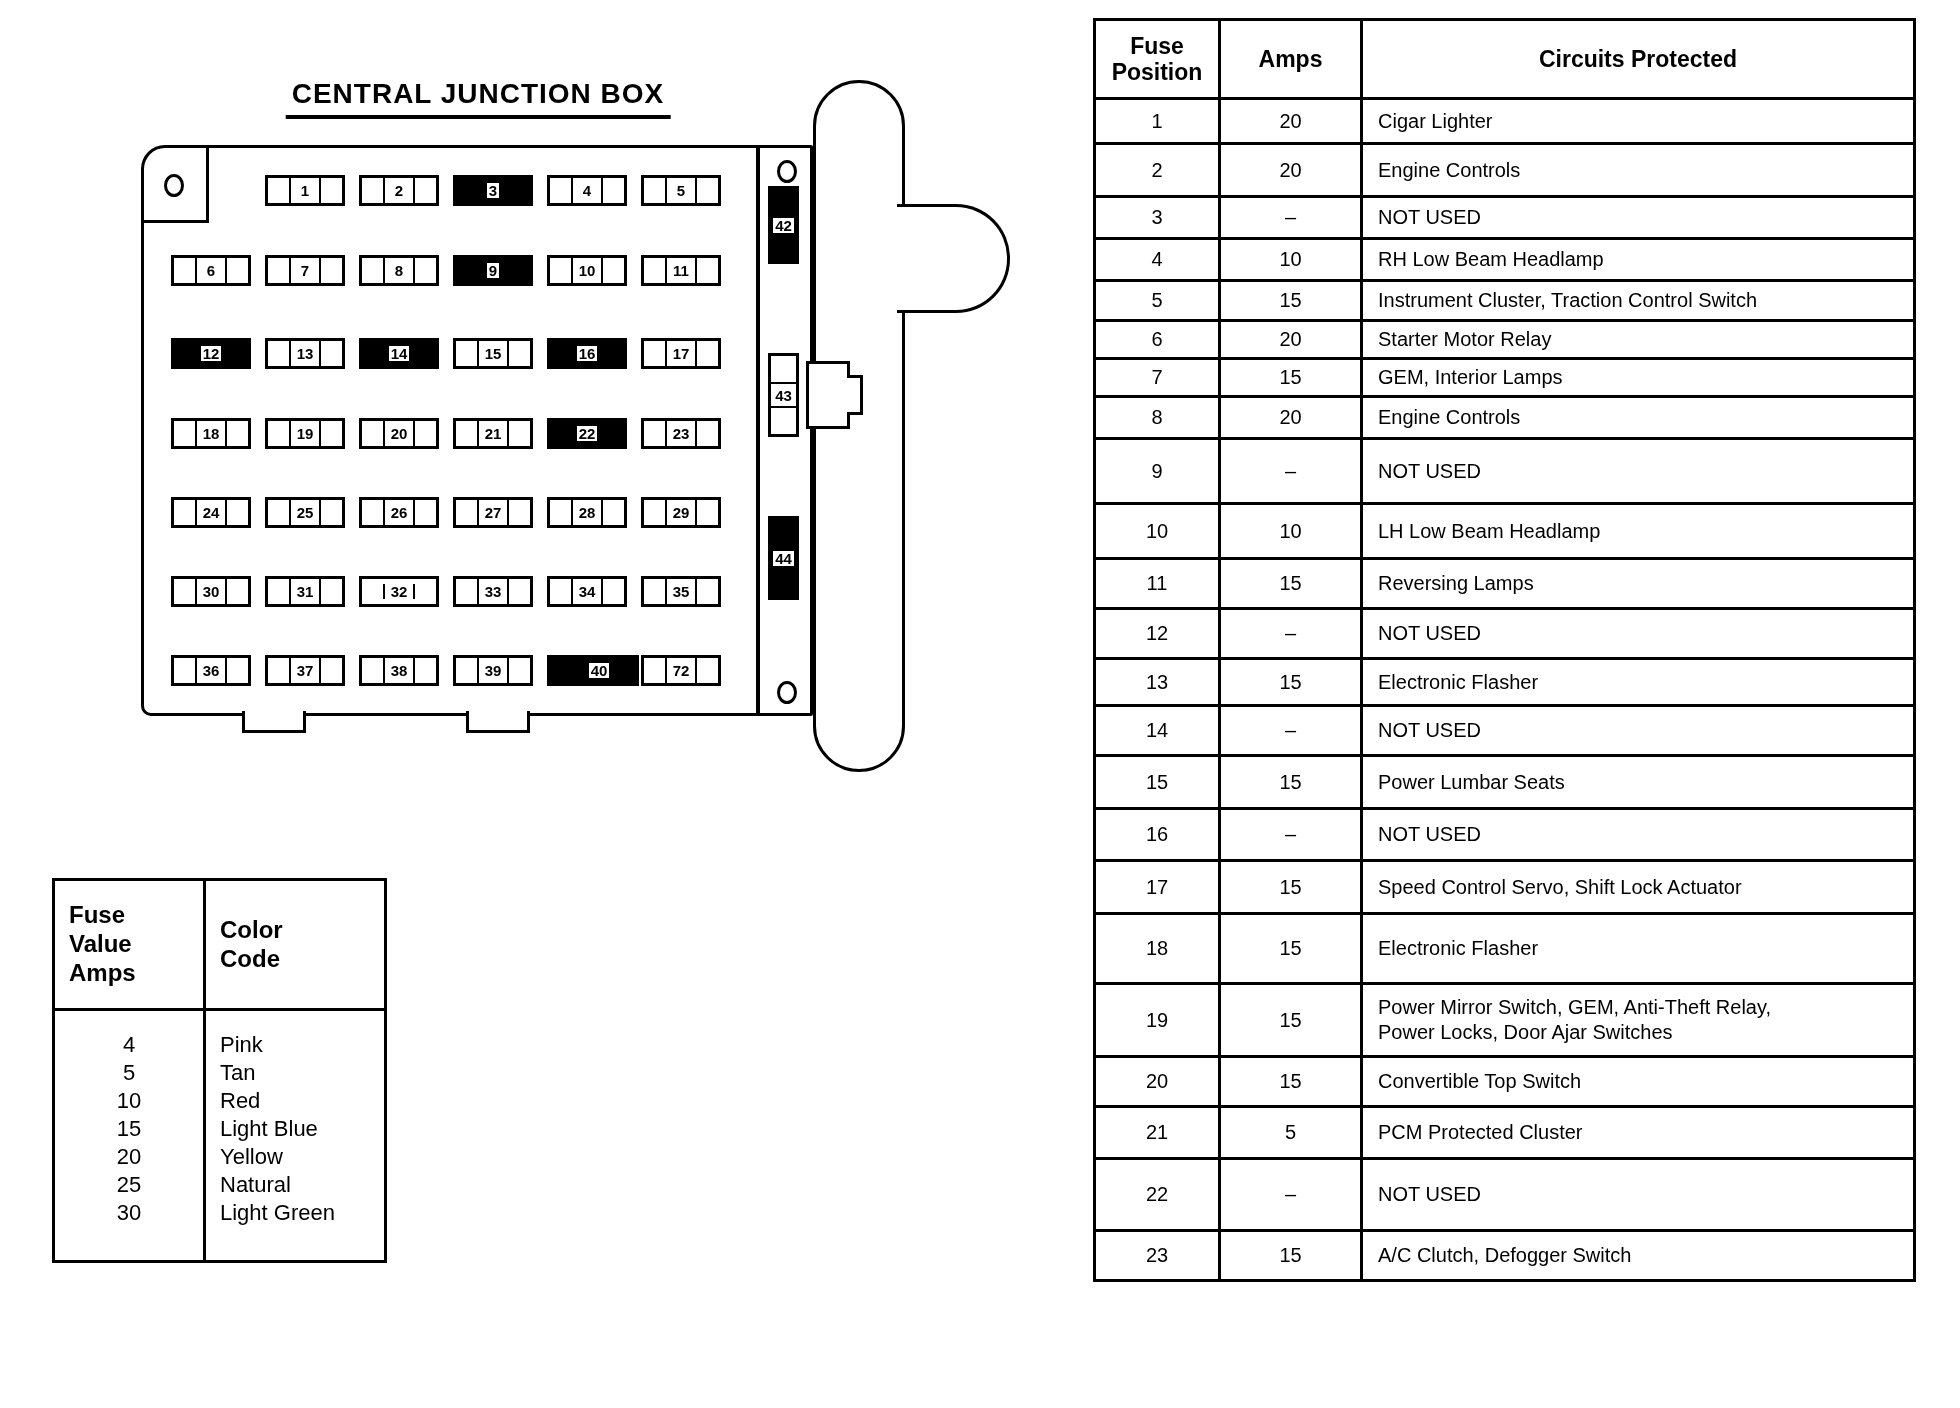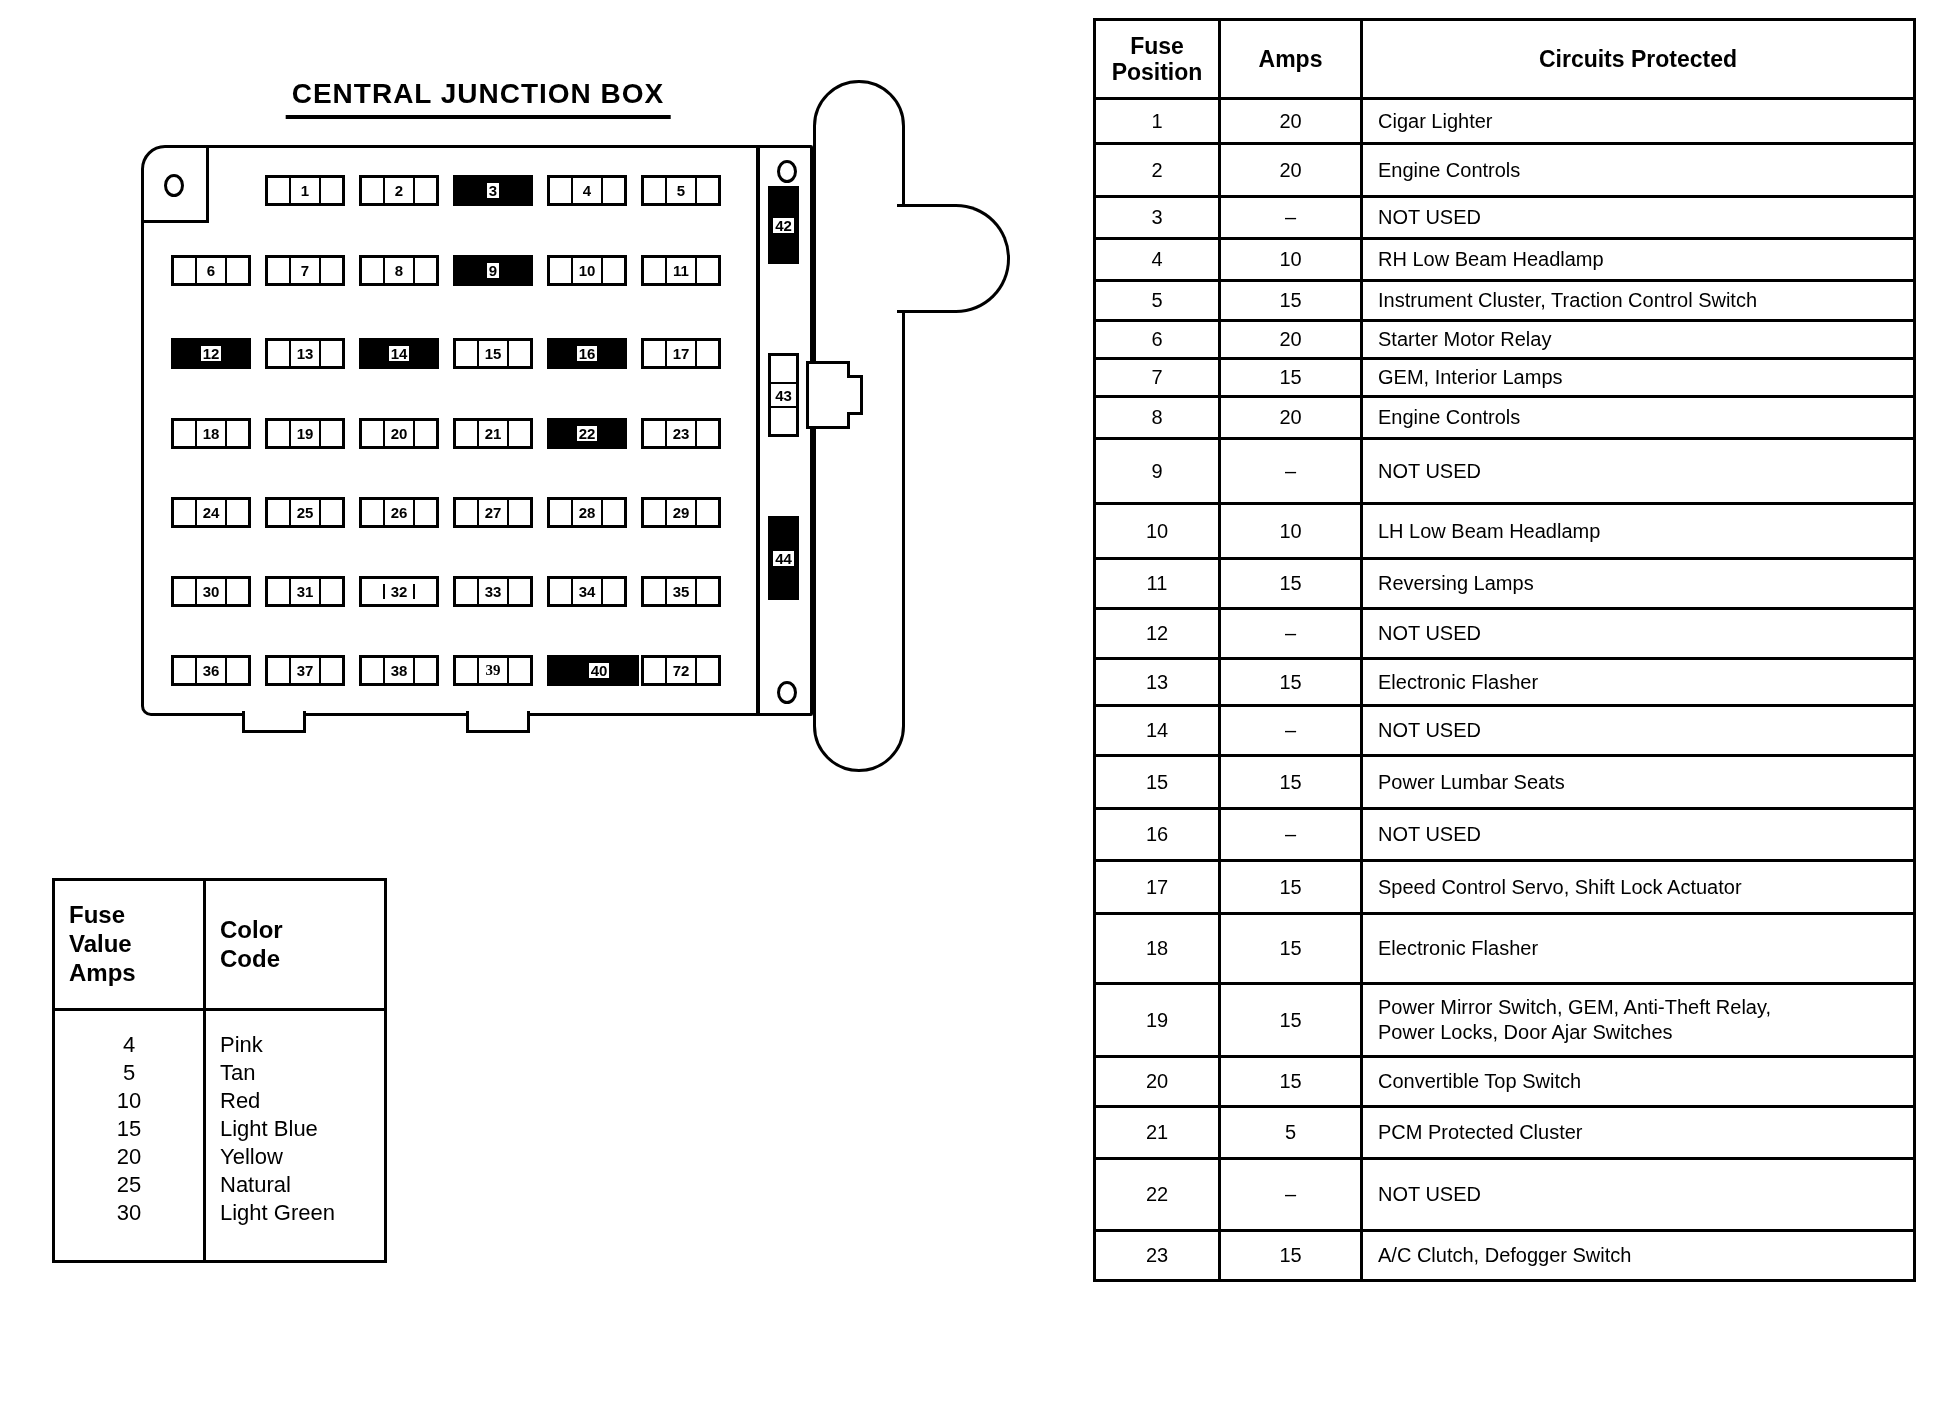--- a/index.html
+++ b/index.html
@@ -386,21 +386,21 @@
       </span>
       <span class="seg"></span>
     </div>
     <div class="hfuse" style="left: 215px; top: 507px;">
       <span class="seg"></span>
       <span class="seg mid">
         <i class="num">38</i>
       </span>
       <span class="seg"></span>
     </div>
-    <div class="hfuse" style="left: 309px; top: 507px; font-family: Liberation Serif, serif;">
+    <div class="hfuse" style="left: 309px; top: 507px;">
       <span class="seg"></span>
       <span class="seg mid">
         <i class="num">39</i>
       </span>
       <span class="seg"></span>
     </div>
     <div class="hfuse filled" style="left: 403px; top: 507px; padding-left: 12px;">
       <span class="seg"></span>
       <span class="seg mid">
         <i class="num">40</i>

